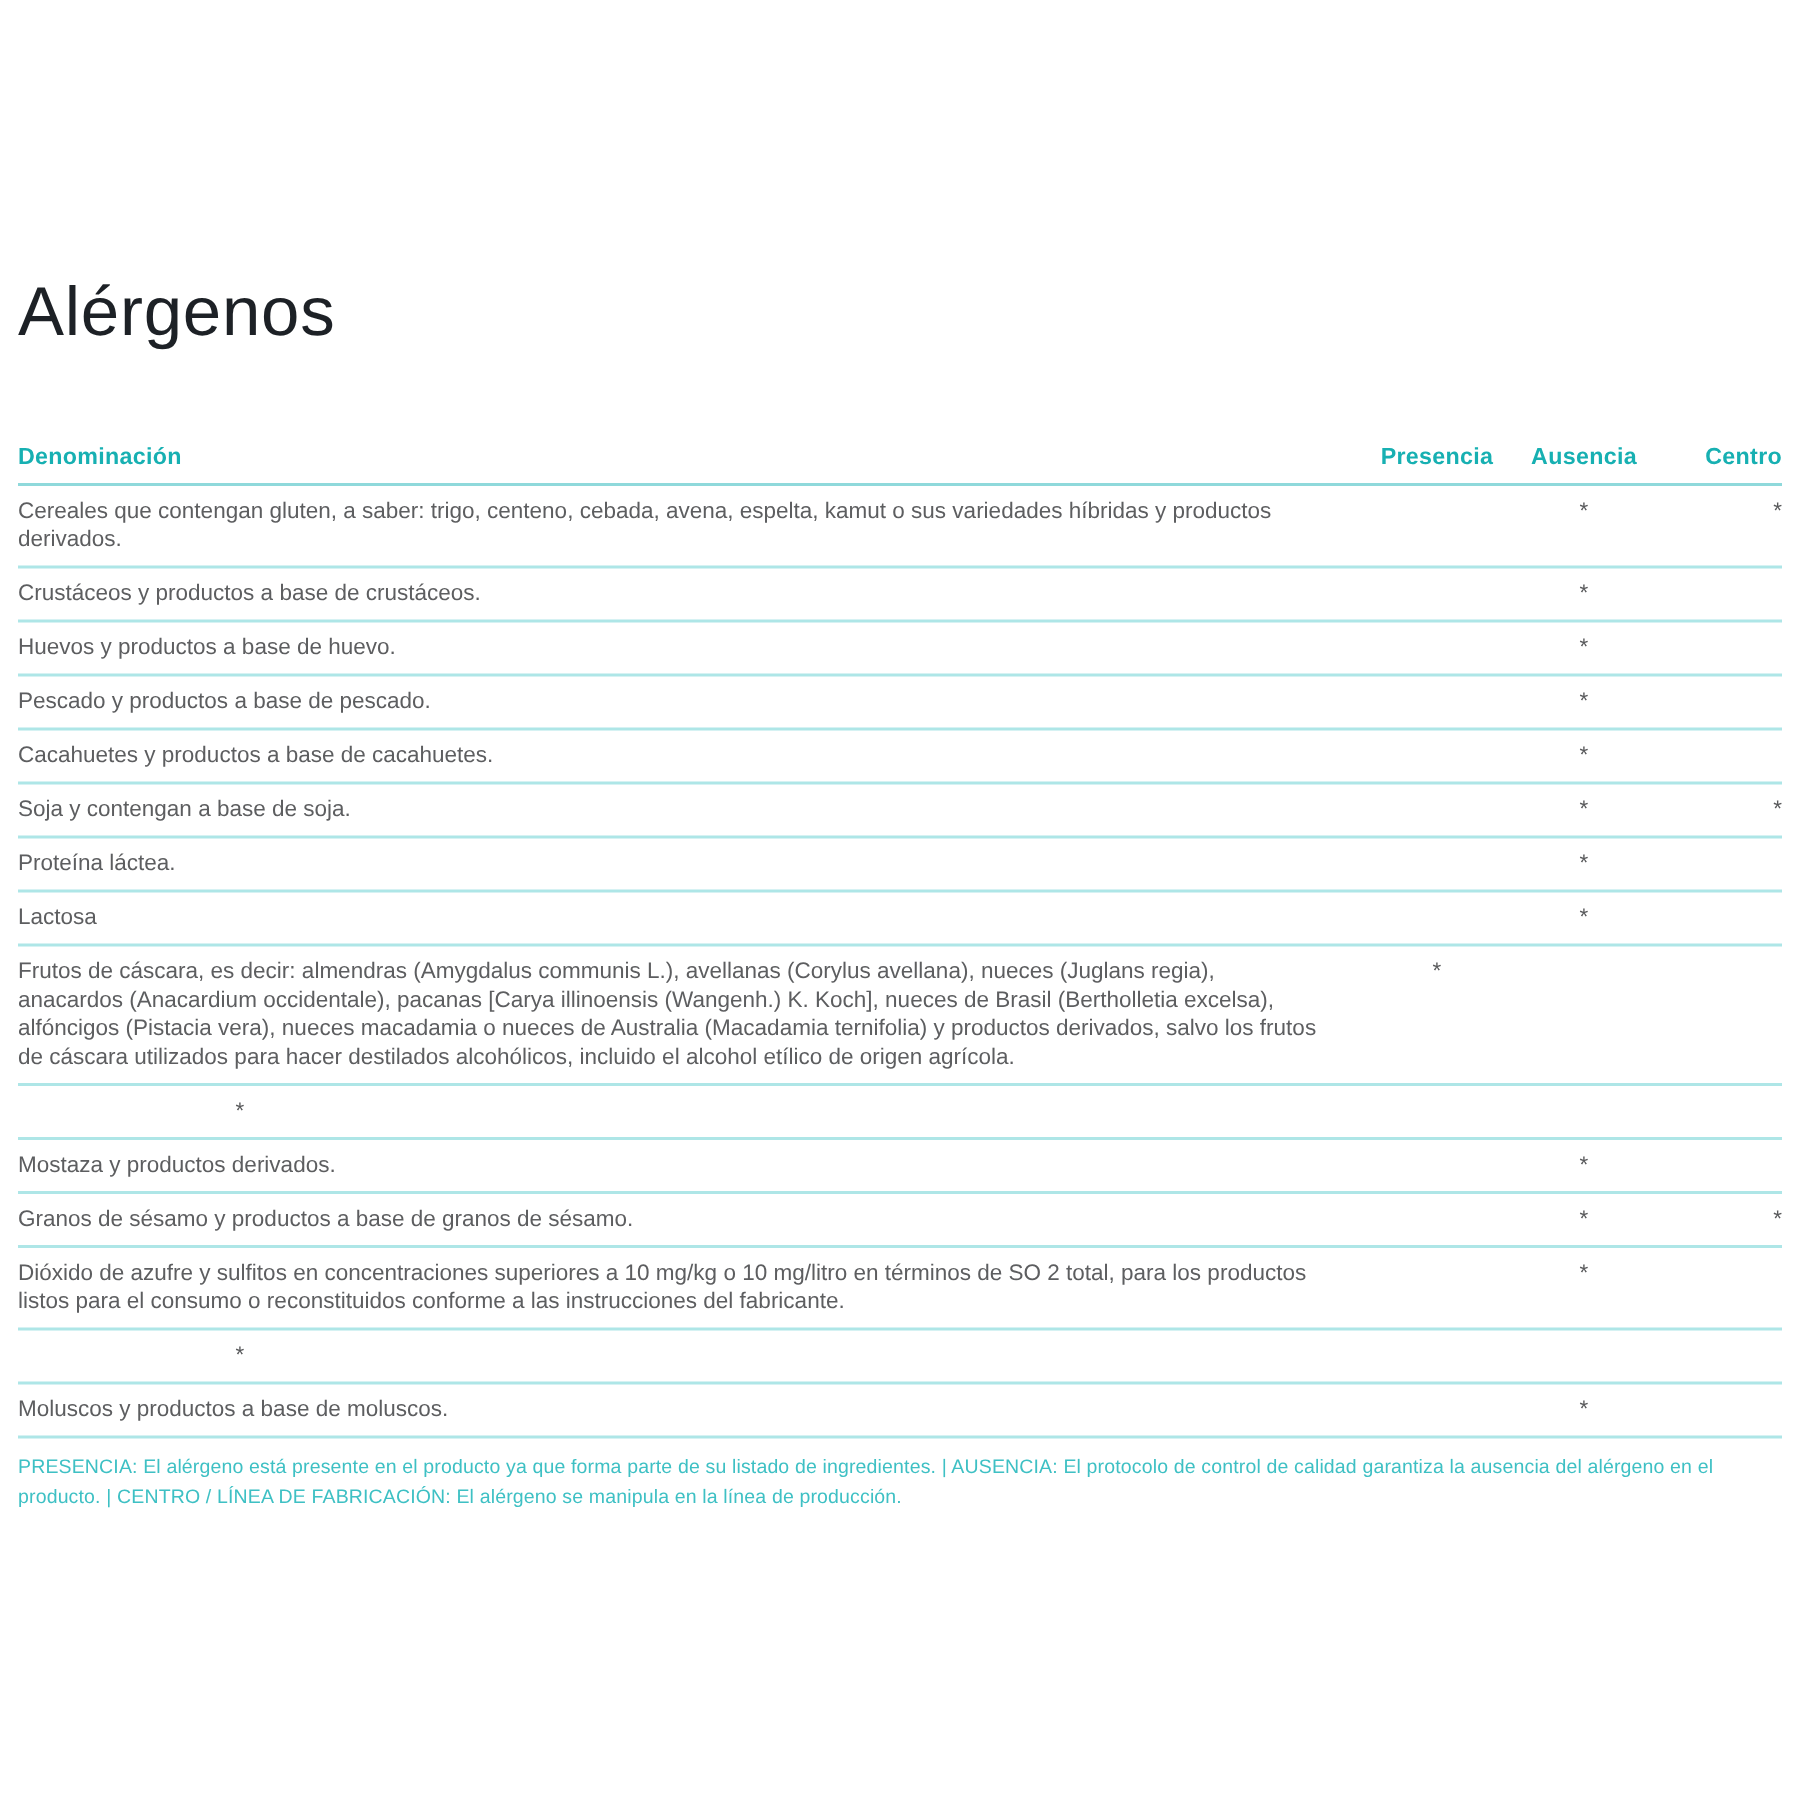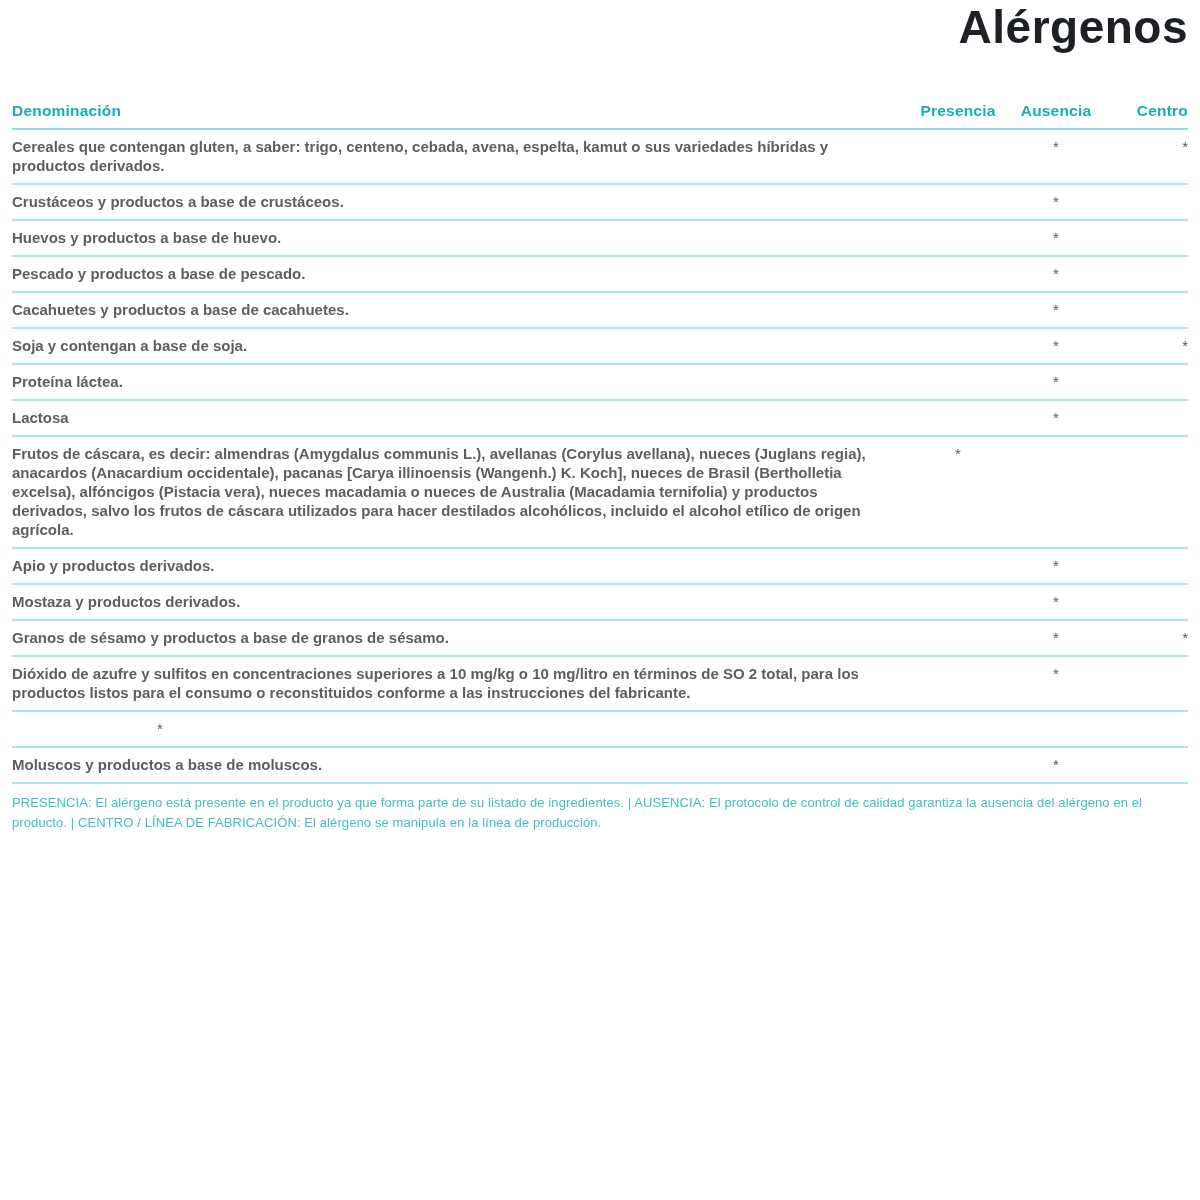--- a/index.html
+++ b/index.html
@@ -12,27 +12,28 @@
   }
   *{margin:0;padding:0;box-sizing:border-box;}
   html,body{background:#ffffff;}
   body{
     width:1200px;height:1200px;
     font-family:"Liberation Sans", sans-serif;
     overflow:hidden;
   }
   .page{width:1200px;padding:0 12px;}
   .title{
-    text-align:right;
+    margin-top:180px;
+    text-align:left;
     font-size:46px;
-    font-weight:700;
+    font-weight:400;
     letter-spacing:0.5px;
     color:var(--title-black);
   }
-  .table{margin-top:48px;width:100%;}
+  .table{margin-top:62px;width:100%;}
   .thead{
     display:flex;
     align-items:flex-end;
     padding-bottom:8px;
     border-bottom:2px solid var(--header-line-teal);
   }
   .th{
     color:var(--accent-teal);
     font-weight:700;
     font-size:15.5px;
@@ -45,21 +46,20 @@
   .trow{
     display:flex;
     align-items:flex-start;
     padding:7px 0 8px 0;
     border-bottom:2px solid var(--divider-teal);
   }
   .td{
     color:var(--body-gray);
     font-size:15px;
     line-height:19px;
-    font-weight:bold;
   }
   .marker{
     font-size:15px;
     line-height:19px;
     color:#58595b;
   }
   .legend{
     margin-top:9px;
     color:var(--footer-teal);
     font-size:13px;
@@ -139,21 +139,20 @@
   </div>
 
   <div class="trow">
     <div class="td col-den">Frutos de cáscara, es decir: almendras (Amygdalus communis L.), avellanas (Corylus avellana), nueces (Juglans regia), anacardos (Anacardium occidentale), pacanas [Carya illinoensis (Wangenh.) K. Koch], nueces de Brasil (Bertholletia excelsa), alfóncigos (Pistacia vera), nueces macadamia o nueces de Australia (Macadamia ternifolia) y productos derivados, salvo los frutos de cáscara utilizados para hacer destilados alcohólicos, incluido el alcohol etílico de origen agrícola.</div>
     <div class="marker col-pre">*</div>
     <div class="marker col-aus"></div>
     <div class="marker col-cen"></div>
   </div>
 
   <div class="trow">
-    <div class="td col-den">Apio y productos derivados.</div>
     <div class="marker col-pre"></div>
     <div class="marker col-aus">*</div>
     <div class="marker col-cen"></div>
   </div>
 
   <div class="trow">
     <div class="td col-den">Mostaza y productos derivados.</div>
     <div class="marker col-pre"></div>
     <div class="marker col-aus">*</div>
     <div class="marker col-cen"></div>

